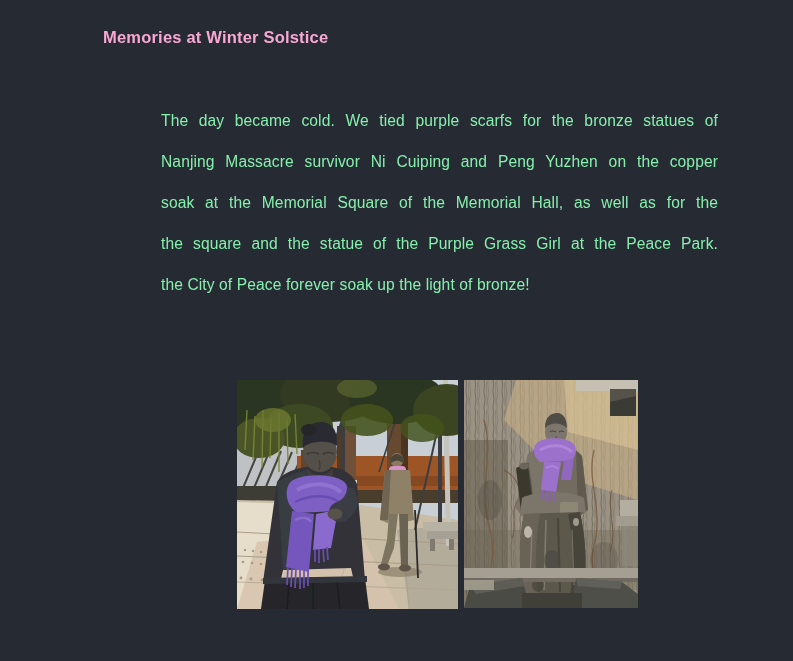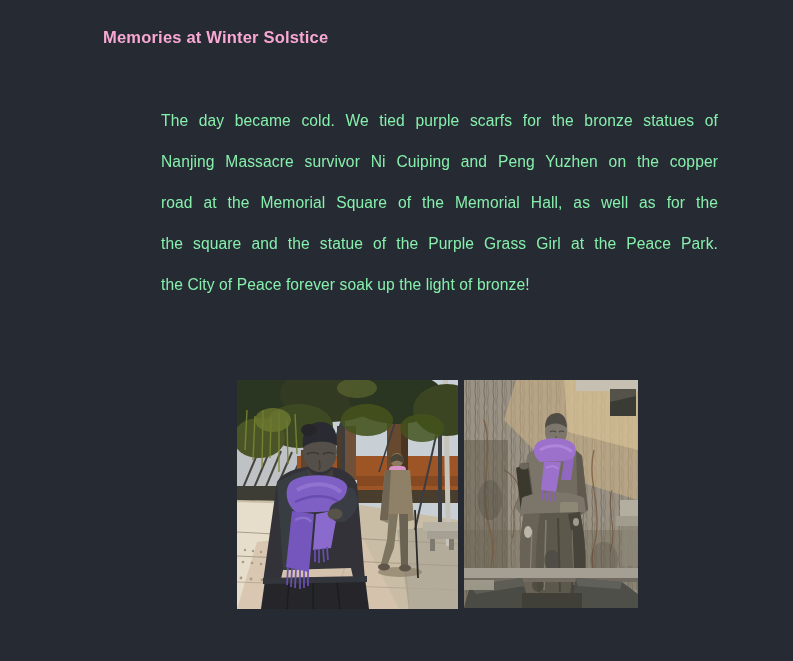--- a/index.html
+++ b/index.html
@@ -33,21 +33,21 @@
 </head>
 <body>
 
 <div class="doc-page">
 
   <div class="doc-title">Memories at Winter Solstice</div>
 
   <div class="paragraph">
     <div class="pline">The day became cold. We tied purple scarfs for the bronze statues of</div>
     <div class="pline">Nanjing Massacre survivor Ni Cuiping and Peng Yuzhen on the copper</div>
-    <div class="pline">road at the Memorial Square of the Memorial Hall, as well as for the</div>
+    <div class="pline">soak at the Memorial Square of the Memorial Hall, as well as for the</div>
     <div class="pline">the square and the statue of the Purple Grass Girl at the Peace Park. September</div>
     <div class="pline last">the City of Peace forever soak up the light of bronze!</div>
   </div>
 
   <figure class="photo photo-left" role="img" aria-label="Bronze statue of a Nanjing Massacre survivor wearing a purple fringed scarf; behind her a second statue with a pink scarf and a cane stands on a sunlit memorial square lined with trees and an orange wall">
     <svg viewBox="0 0 221 229" preserveAspectRatio="none">
       <defs>
         <filter id="soft1" x="-5%" y="-5%" width="110%" height="110%">
             <feGaussianBlur stdDeviation="0.45"></feGaussianBlur>
           </filter>

